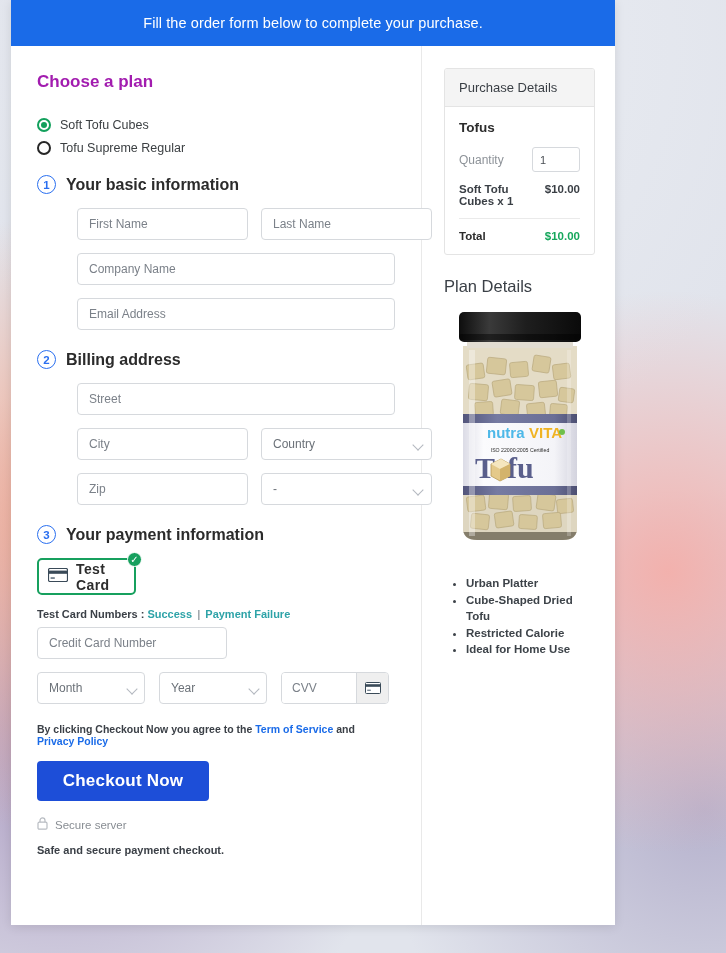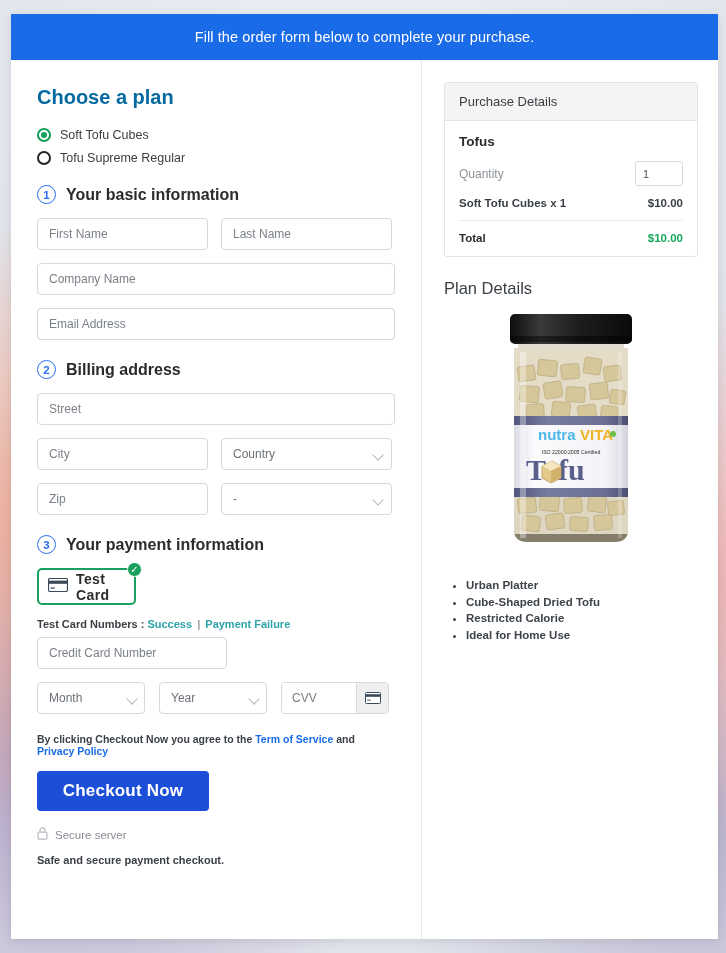--- a/index.html
+++ b/index.html
@@ -19,22 +19,22 @@
       radial-gradient(circle at 97% 85%, rgba(175,170,200,0.85) 0%, rgba(175,170,200,0) 30%),
       radial-gradient(circle at 50% 5%, rgba(235,238,243,1) 0%, rgba(225,228,236,1) 45%),
       linear-gradient(180deg, #eceef2 0%, #e6e4ea 40%, #ded8e2 100%);
     position: relative;
   }
 
   
   .page-card {
     position: absolute;
     left: 11px;
-    top: 14px;
-    width: 707px;
+    top: 0;
+    width: 604px;
     height: 925px;
     background: #ffffff;
     box-shadow: 0 2px 10px rgba(0,0,0,0.10);
     overflow: hidden;
   }
 
   .banner {
     height: 46px;
     background: #1A6BE8;
     color: #ffffff;
@@ -56,24 +56,24 @@
     border-right: 1px solid #e9e9e9;
   }
 
   .col-right {
     flex: 1;
     padding: 22px 20px 0 22px;
   }
 
   
   h2.sec-title {
-    font-size: 20px;
+    font-size: 17px;
     font-weight: 700;
-    color: #0369a1;
-    margin-bottom: 19px;
+    color: #a21caf;
+    margin-bottom: 26px;
   }
 
   .radio-row {
     display: flex;
     gap: 9px;
     margin-bottom: 9px;
     font-size: 12.5px;
     font-weight: 400;
     color: #3c4043;
   }
@@ -112,21 +112,21 @@
     justify-content: center;
     flex: none;
   }
   .step-label {
     font-size: 16px;
     font-weight: 600;
     color: #2b2b2b;
   }
 
   
-  .row { display: flex; gap: 13px; margin-bottom: 13px; }
+  .row { display: flex; gap: 13px; margin-bottom: 13px; margin-left: 40px; }
   .fld {
     height: 32px;
     border: 1px solid #d6d9dd;
     border-radius: 4px;
     padding: 0 11px;
     font-size: 12px;
     color: #6b7178;
     font-family: "Liberation Sans", sans-serif;
     background: #fff;
     width: 100%;

